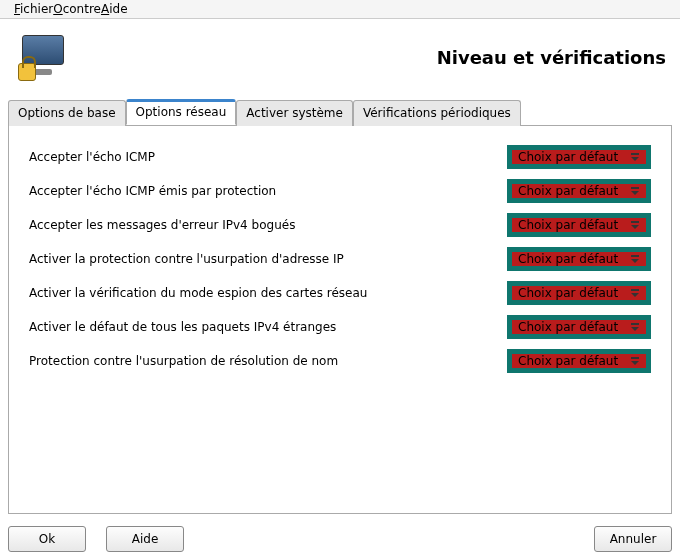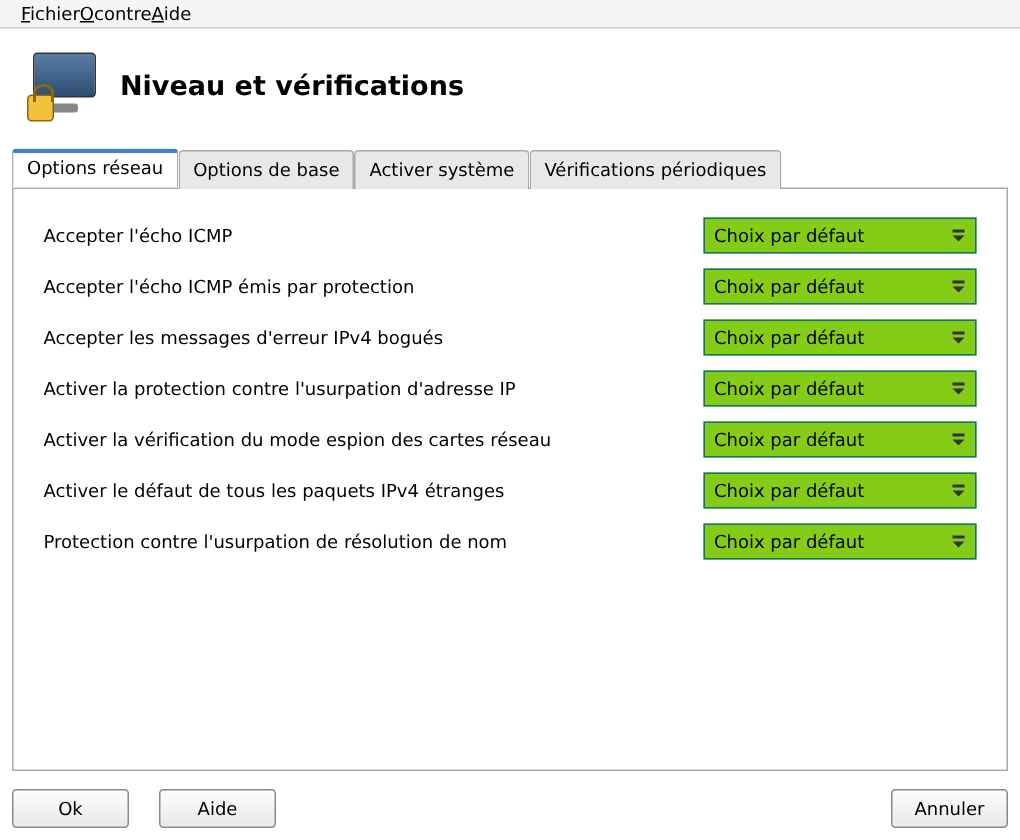--- a/index.html
+++ b/index.html
@@ -23,20 +23,21 @@
 }
 .menubar .menu-item {
   cursor: default;
 }
 .menubar .menu-item .ul { text-decoration: underline; }
 .header {
   display: flex;
   align-items: center;
   gap: 14px;
   padding: 14px 14px 18px 18px;
+  justify-content: space-between;
 }
 .header-icon {
   width: 48px;
   height: 48px;
   position: relative;
 }
 .header-icon .monitor {
   width: 42px;
   height: 30px;
   background: linear-gradient(#5a7da6, #2d4d73);
@@ -113,24 +114,24 @@
 .options-table {
   width: 100%;
   border-collapse: collapse;
 }
 .options-table td {
   padding: 5px 4px;
   vertical-align: middle;
 }
 .options-table td.label-cell { width: 100%; }
 .select-box {
-  width: 182px;
+  width: 144px;
   height: 24px;
-  border: 1px solid #0f766e;
-  background: #84cc16;
+  border: 5px solid #0f766e;
+  background: #b91c1c;
   display: flex;
   align-items: center;
   padding: 0 2px 0 6px;
 }
 .select-box .val { flex: 1; }
 .select-box .arrow {
   width: 18px; height: 20px;
   display: flex; align-items: center; justify-content: center;
 }
 .select-box .arrow svg { display: block; }
@@ -166,22 +167,22 @@
   <div class="header-icon">
     <div class="monitor"></div>
     <div class="stand"></div>
     <div class="lock"></div>
   </div>
   <div class="header-title">Niveau et vérifications</div>
 </div>
 
 <div class="tabs-wrap">
   <div class="tabs">
+    <div class="tab">Options de base</div>
     <div class="tab active">Options réseau</div>
-    <div class="tab">Options de base</div>
     <div class="tab">Activer système</div>
     <div class="tab">Vérifications périodiques</div>
   </div>
   <div class="tab-panel">
     <table class="options-table">
       <tbody id="options-body">
           <tr>
             <td class="label-cell">Accepter l'écho ICMP</td>
             <td>
               <div class="select-box">

